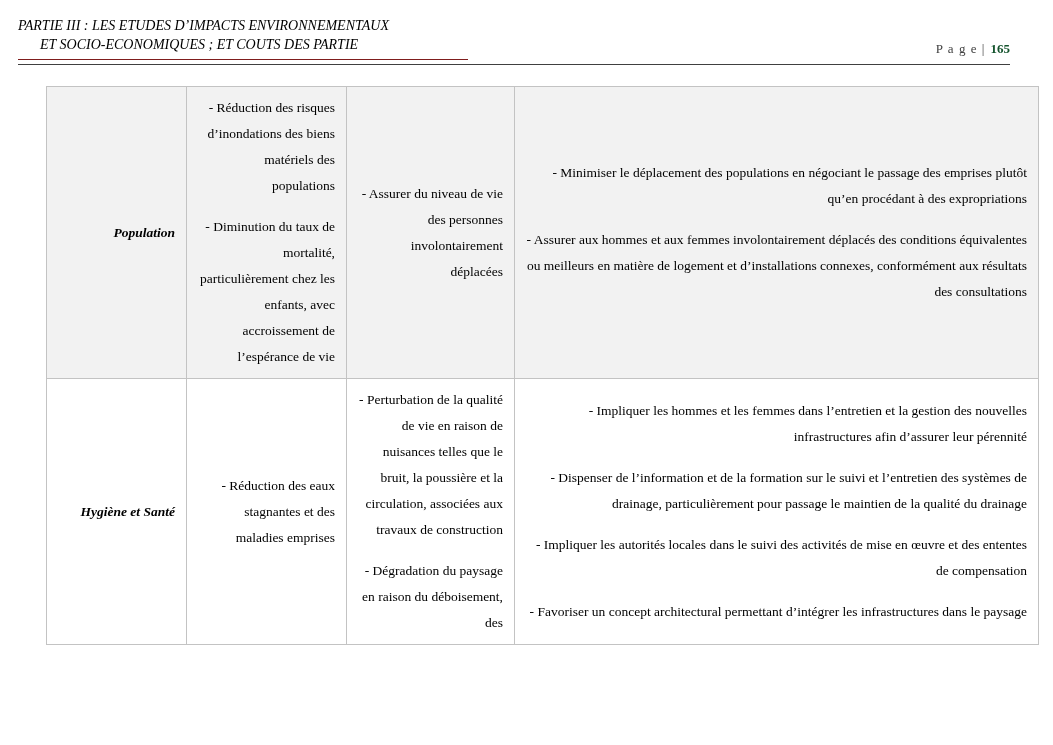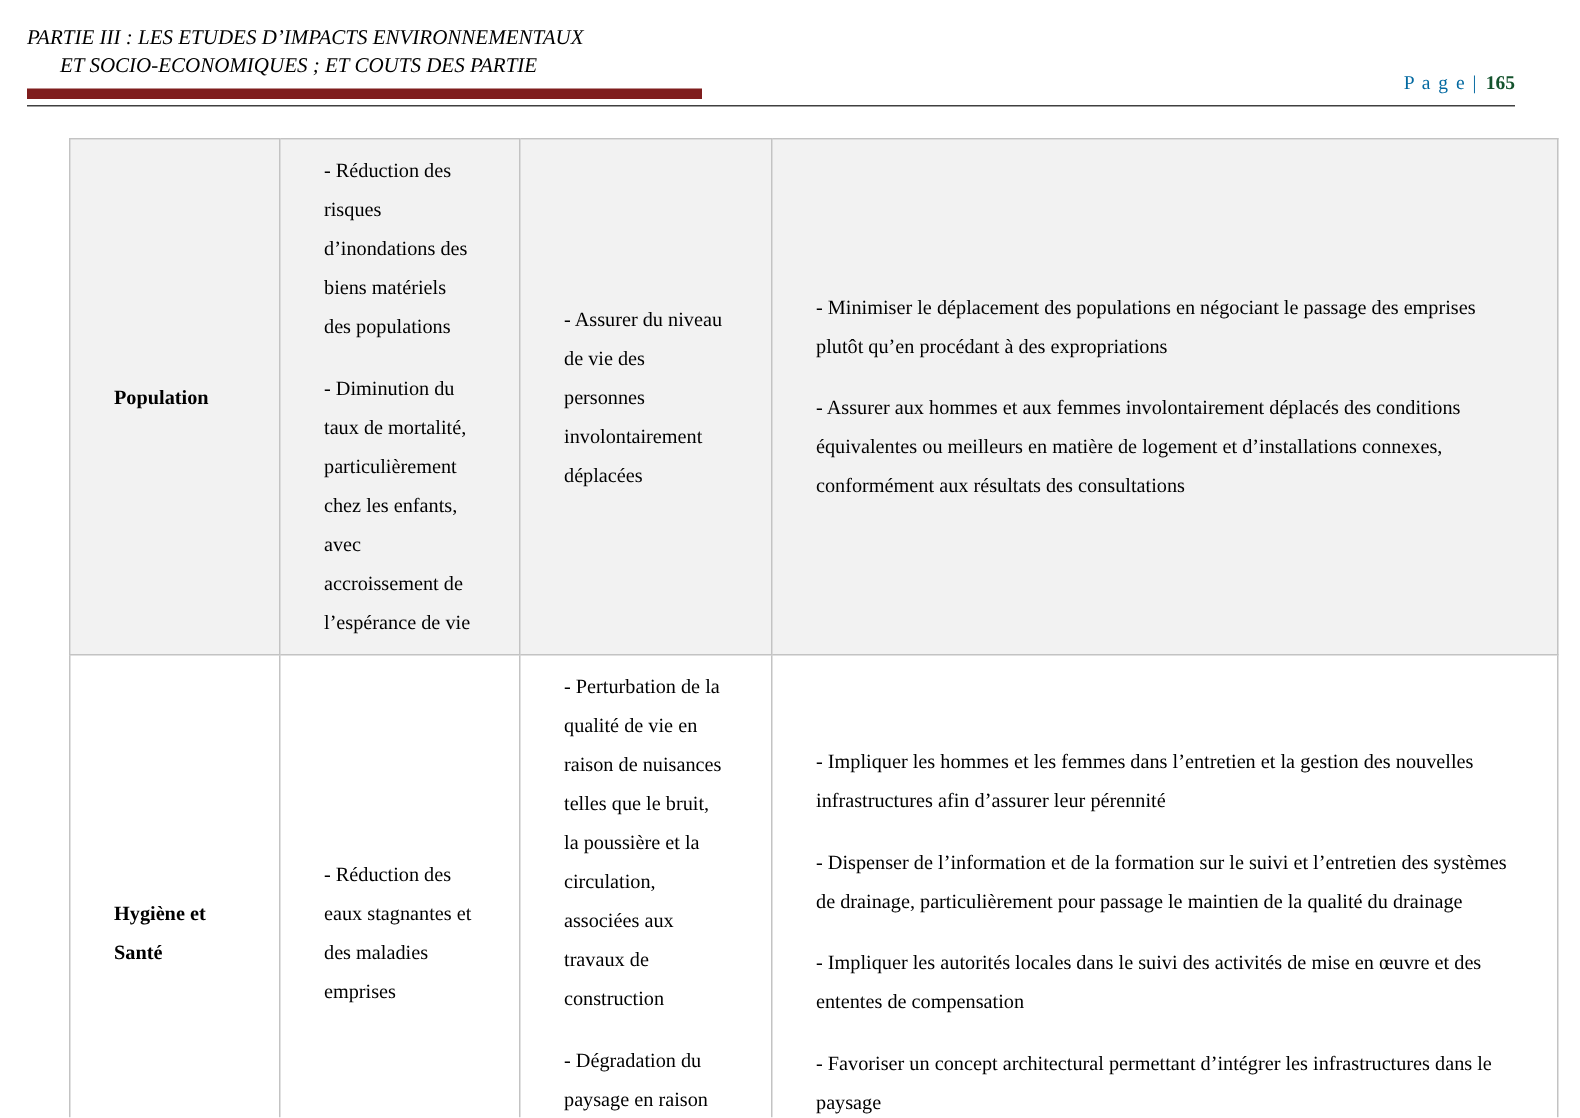--- a/index.html
+++ b/index.html
@@ -26,32 +26,32 @@
   .header-row {
     display: flex;
     justify-content: space-between;
     align-items: flex-end;
   }
   .title-block {
     font-style: italic;
     font-size: 14px;
     line-height: 19px;
     width: 450px;
-    border-bottom: 7px solid #7f1d1d;
+    border-bottom: 1px solid #7f1d1d;
     padding-bottom: 5px;
     white-space: nowrap;
   }
   .title-line-2 { padding-left: 22px; }
   .page-block {
     font-size: 13px;
     padding-bottom: 3px;
     white-space: nowrap;
   }
   .page-label {
-    color: #0369a1;
+    color: #404040;
     letter-spacing: 1px;
   }
   .page-num {
     color: #14532d;
     font-weight: bold;
     margin-left: 2px;
   }
   .full-rule {
     border-top: 1px solid #404040;
     margin-top: 4px;
@@ -60,30 +60,31 @@
   
   .impact-table {
     border-collapse: collapse;
     table-layout: fixed;
     margin: 21px 0 0 46px;
     width: 992px;
   }
   .impact-table td {
     border: 1px solid #c3c3c3;
     vertical-align: middle;
-    text-align: left;
+    text-align: right;
     font-size: 13.5px;
     line-height: 26px;
-    padding: 8px 29px;
+    padding: 8px 11px;
   }
   .row-shaded td { background: #f2f2f2; }
   .row-plain td { background: #ffffff; }
   td.cat {
     font-weight: bold;
     width: 140px;
+    font-style: italic;
   }
   td.c2 { width: 160px; }
   td.c3 { width: 168px; }
   td.c4 { width: 524px; }
   .impact-table p { margin: 0; }
   .impact-table p + p { margin-top: 15px; }
 </style>
 </head>
 <body>
 

